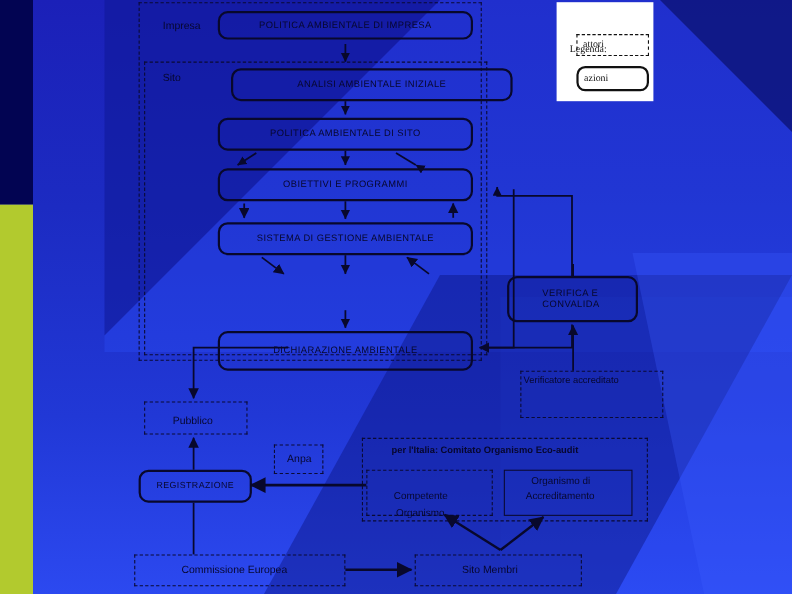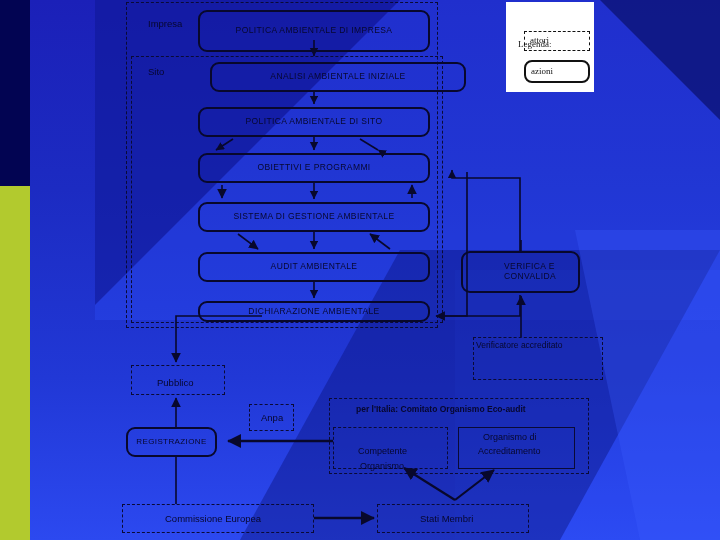--- a/index.html
+++ b/index.html
@@ -16,21 +16,21 @@
   .bg-diag-light{position:absolute;left:0;top:0;width:720px;height:540px;}
   .navy-block{position:absolute;left:0;top:0;width:30px;height:186px;background:#020452;}
   .green-block{position:absolute;left:0;top:186px;width:30px;height:354px;background:#b2ca2e;}
 
   
   .actor{position:absolute;border:1px dashed #0a0a35;box-sizing:border-box;}
   .actor-lbl{position:absolute;color:#07072e;white-space:nowrap;}
   .action{position:absolute;box-sizing:border-box;border:2.5px solid #08082c;
     border-radius:9px;display:flex;align-items:center;justify-content:center;
     color:#07072e;letter-spacing:.4px;text-align:center;line-height:1.15;}
-  .action.leftal{justify-content:flex-start;padding-left:41px;text-align:left;}
+  .action.leftal{justify-content:flex-start;padding-left:30px;text-align:left;}
   .legend{position:absolute;background:#ffffff;}
   .legend-title{position:absolute;color:#111;margin-top:30px;}
   .legend-dash{position:absolute;border:1.5px dashed #111;box-sizing:border-box;}
   .legend-round{position:absolute;border:2.5px solid #111;border-radius:8px;box-sizing:border-box;}
   .legend-txt{position:absolute;color:#111;}
   svg.overlay{position:absolute;left:0;top:0;width:720px;height:540px;pointer-events:none;}
 </style>
 </head>
 <body>
 
@@ -73,56 +73,53 @@
   <div class="actor-lbl" style="left:358px;top:446px;font-size:9px;text-align:center;">Competente</div>
 
   <div class="actor" style="left:458px;top:427px;width:117px;height:42px;border-style:solid;"></div>
   <div class="actor-lbl" style="left:483px;top:432px;font-size:9px;">Organismo di</div>
   <div class="actor-lbl" style="left:478px;top:446px;font-size:9px;">Accreditamento</div>
 
   <div class="actor" style="left:122px;top:504px;width:192px;height:29px;"></div>
   <div class="actor-lbl" style="left:165px;top:513px;font-size:9.5px;">Commissione Europea</div>
 
   <div class="actor" style="left:377px;top:504px;width:152px;height:29px;"></div>
-  <div class="actor-lbl" style="left:420px;top:513px;font-size:9.5px;">Stati Membri</div>
+  <div class="actor-lbl" style="left:420px;top:513px;font-size:9.5px;">Sito Membri</div>
 
-  <div class="action" style="left:198px;top:10px;width:232px;height:42px;font-size:8.5px;">
+  <div class="action" style="left:198px;top:10px;width:232px;height:26px;font-size:8.5px;">
       <span>POLITICA AMBIENTALE DI IMPRESA</span>
     </div>
 
   <div class="action" style="left:210px;top:62px;width:256px;height:30px;font-size:8.5px;">
       <span>ANALISI AMBIENTALE INIZIALE</span>
     </div>
 
   <div class="action" style="left:198px;top:107px;width:232px;height:30px;font-size:8.5px;">
       <span>POLITICA AMBIENTALE DI SITO</span>
     </div>
 
   <div class="action" style="left:198px;top:153px;width:232px;height:30px;font-size:8.5px;">
       <span>OBIETTIVI E PROGRAMMI</span>
     </div>
 
   <div class="action" style="left:198px;top:202px;width:232px;height:30px;font-size:8.5px;">
       <span>SISTEMA DI GESTIONE AMBIENTALE</span>
     </div>
 
-  <div class="action" style="left:198px;top:252px;width:232px;height:30px;font-size:8.5px;">
-      <span>AUDIT AMBIENTALE</span>
-    </div>
 
-  <div class="action" style="left:198px;top:301px;width:232px;height:21px;font-size:8.5px;">
+  <div class="action" style="left:198px;top:301px;width:232px;height:36px;font-size:8.5px;">
       <span>DICHIARAZIONE AMBIENTALE</span>
     </div>
 
   <div class="action leftal" style="left:461px;top:251px;width:119px;height:42px;font-size:8.5px;flex-direction:column;align-items:flex-start;justify-content:center;">
     <span>VERIFICA E</span>
     <span>CONVALIDA</span>
   </div>
 
-  <div class="action" style="left:126px;top:427px;width:91px;height:30px;font-size:8px;align-items:center;">
+  <div class="action" style="left:126px;top:427px;width:103px;height:30px;font-size:8px;align-items:center;">
       <span>REGISTRAZIONE</span>
     </div>
 
   <svg class="overlay" viewBox="0 0 720 540">
     <defs>
       <marker id="ah" markerWidth="7" markerHeight="7" refX="5.6" refY="3" orient="auto">
         <path d="M0,0 L6,3 L0,6 z" fill="#08082c"></path>
       </marker>
       <marker id="ahs" markerWidth="6" markerHeight="6" refX="5" refY="2.6" orient="auto">
         <path d="M0,0 L5.2,2.6 L0,5.2 z" fill="#08082c"></path>

